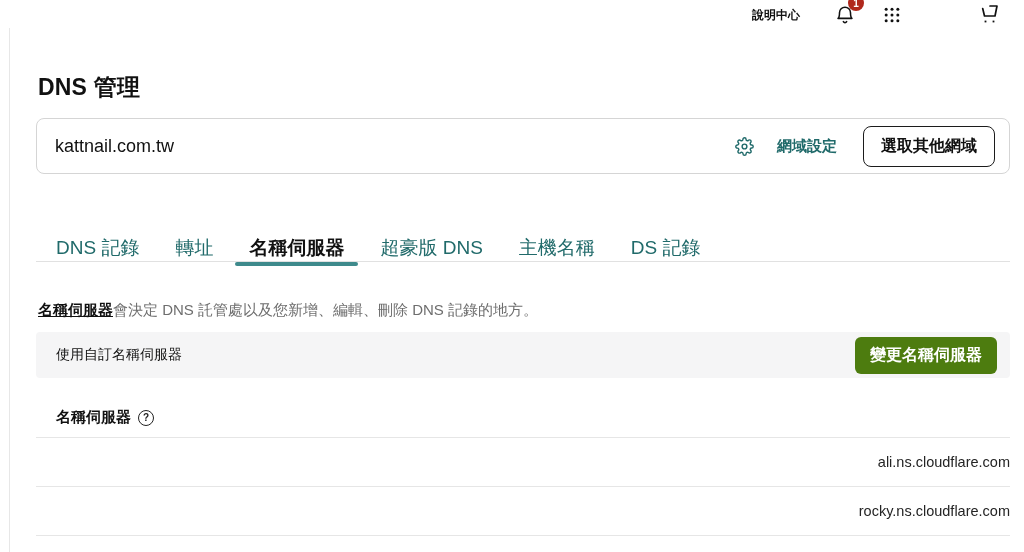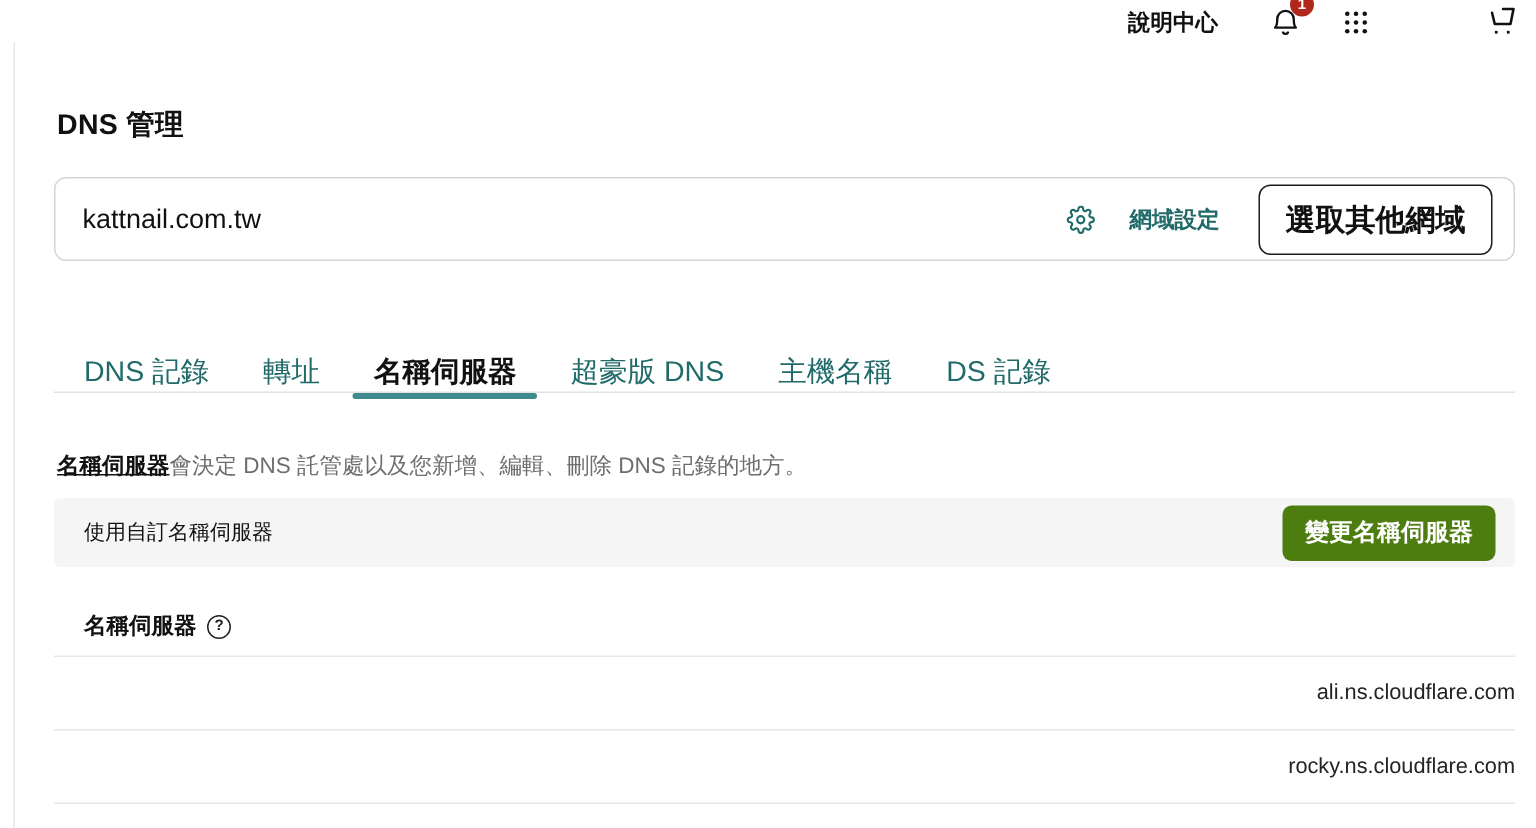--- a/index.html
+++ b/index.html
@@ -5,46 +5,46 @@
   html,body{margin:0;padding:0;}
   body{
     width:1024px;height:552px;position:relative;overflow:hidden;
     background:#ffffff;color:#111;
     font-family:"Liberation Sans","DejaVu Sans",sans-serif;
   }
   .side-line{position:absolute;left:9px;top:28px;bottom:0;width:1px;background:#e7e7e7;}
 
   
   .topbar{position:absolute;top:0;left:752px;height:30px;display:flex;align-items:center;}
-  .help-center{font-size:15px;font-weight:700;color:#111;cursor:pointer;}
+  .help-center{font-size:12px;font-weight:700;color:#111;cursor:pointer;}
   .icon-btn{position:relative;display:flex;align-items:center;justify-content:center;cursor:pointer;}
   .bell-wrap{margin-left:34px;}
   .grid-wrap{margin-left:26px;}
   .cart-wrap{margin-left:74px;}
   .badge{
     position:absolute;top:-9px;right:-8px;min-width:16px;height:16px;border-radius:50%;
     background:#b0281c;color:#fff;font-size:10px;font-weight:700;
     display:flex;align-items:center;justify-content:center;
   }
 
   
-  .page-title{position:absolute;top:57px;left:38px;font-size:19px;font-weight:700;letter-spacing:.2px;}
+  .page-title{position:absolute;top:57px;left:38px;font-size:23px;font-weight:700;letter-spacing:.2px;}
 
   
   .domain-card{
     position:absolute;top:118px;left:36px;width:974px;height:56px;box-sizing:border-box;
     border:1px solid #d5d5d5;border-radius:8px;background:#fff;
     display:flex;align-items:center;padding:0 14px 0 18px;
   }
   .domain-name{font-size:18px;font-weight:500;color:#111;}
   .card-spacer{flex:1;}
   .settings-link{display:flex;align-items:center;gap:23px;color:#206a6a;font-size:15px;font-weight:700;cursor:pointer;}
   .switch-btn{
     margin-left:26px;background:#fff;border:1px solid #1c1c1c;border-radius:8px;
-    padding:9px 17px;font-size:20px;font-weight:700;color:#111;cursor:pointer;
+    padding:9px 17px;font-size:16px;font-weight:700;color:#111;cursor:pointer;
     font-family:Liberation Sans, sans-serif;
   }
 
   
   .tabs{
     position:absolute;top:229px;left:36px;width:974px;height:33px;box-sizing:border-box;
     border-bottom:1px solid #e1e1e1;display:flex;gap:36px;padding-left:20px;align-items:flex-start;
   }
   .tab{position:relative;font-size:19px;color:#206a6a;font-weight:500;padding-top:6px;cursor:pointer;white-space:nowrap;}
   .tab.active{color:#111;font-weight:700;}

